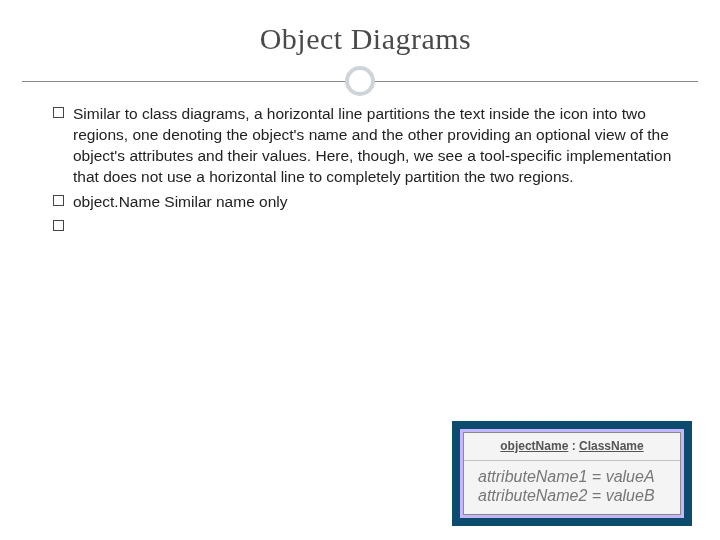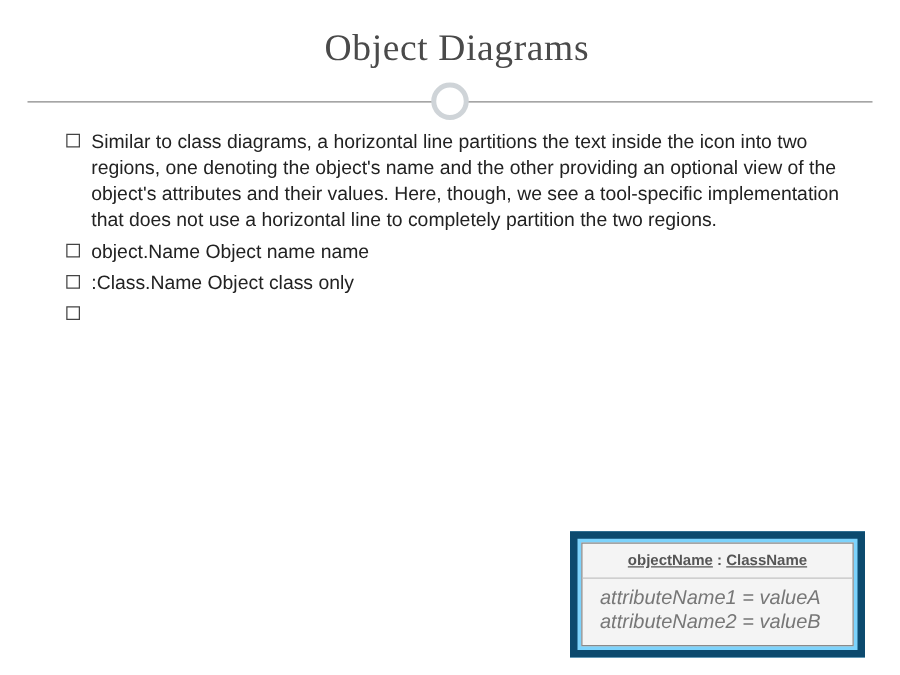--- a/index.html
+++ b/index.html
@@ -29,21 +29,21 @@
     padding: 0 32px 0 32px; font-family: 'Segoe UI', Arial, sans-serif;
     color: #222; font-size: 15.5px; line-height: 1.35; margin-left: 21px;
   }
   .bullet { position: relative; padding-left: 20px; margin-bottom: 4px; }
   .bullet .box {
     position: absolute; left: 0; top: 3px; width: 11px; height: 11px;
     border: 1px solid #444; background: #fff;
   }
   .obj-box {
     position: absolute; right: 28px; bottom: 14px;
-    border: 6px solid #0c4a6e; background: #7dd3fc; padding: 3px;
+    border: 8px solid #0c4a6e; background: #c4b5fd; padding: 3px;
   }
   .obj-inner {
     border: 1px solid #8a8a8a; background: #f4f4f4;
     font-family: Arial, sans-serif; color: #555;
     width: 218px;
   }
   .obj-head {
     text-align: center; font-size: 12px; padding: 6px 4px 6px 4px;
     font-weight: bold; border-bottom: 1px solid transparent;
   }
@@ -65,25 +65,21 @@
   <div class="divider-row">
     <div class="circle"></div>
   </div>
   <div class="content">
     <div class="bullet">
       <span class="box"></span>
       <span>Similar to class diagrams, a horizontal line partitions the text inside the icon into two regions, one denoting the object's name and the other providing an optional view of the object's attributes and their values. Here, though, we see a tool-specific implementation that does not use a horizontal line to completely partition the two regions.</span>
     </div>
     <div class="bullet">
       <span class="box"></span>
-      <span>object.Name Object name name</span>
-    </div>
-    <div class="bullet">
-      <span class="box"></span>
-      <span>:Class.Name Object class only</span>
+      <span>object.Name Similar name only</span>
     </div>
     <div class="bullet">
       <span class="box"></span>
     </div>
   </div>
 
   <div class="obj-box">
     <div class="obj-inner">
       <div class="obj-head">
         <span class="objname">objectName</span><span> : </span><span class="cls">ClassName</span>

